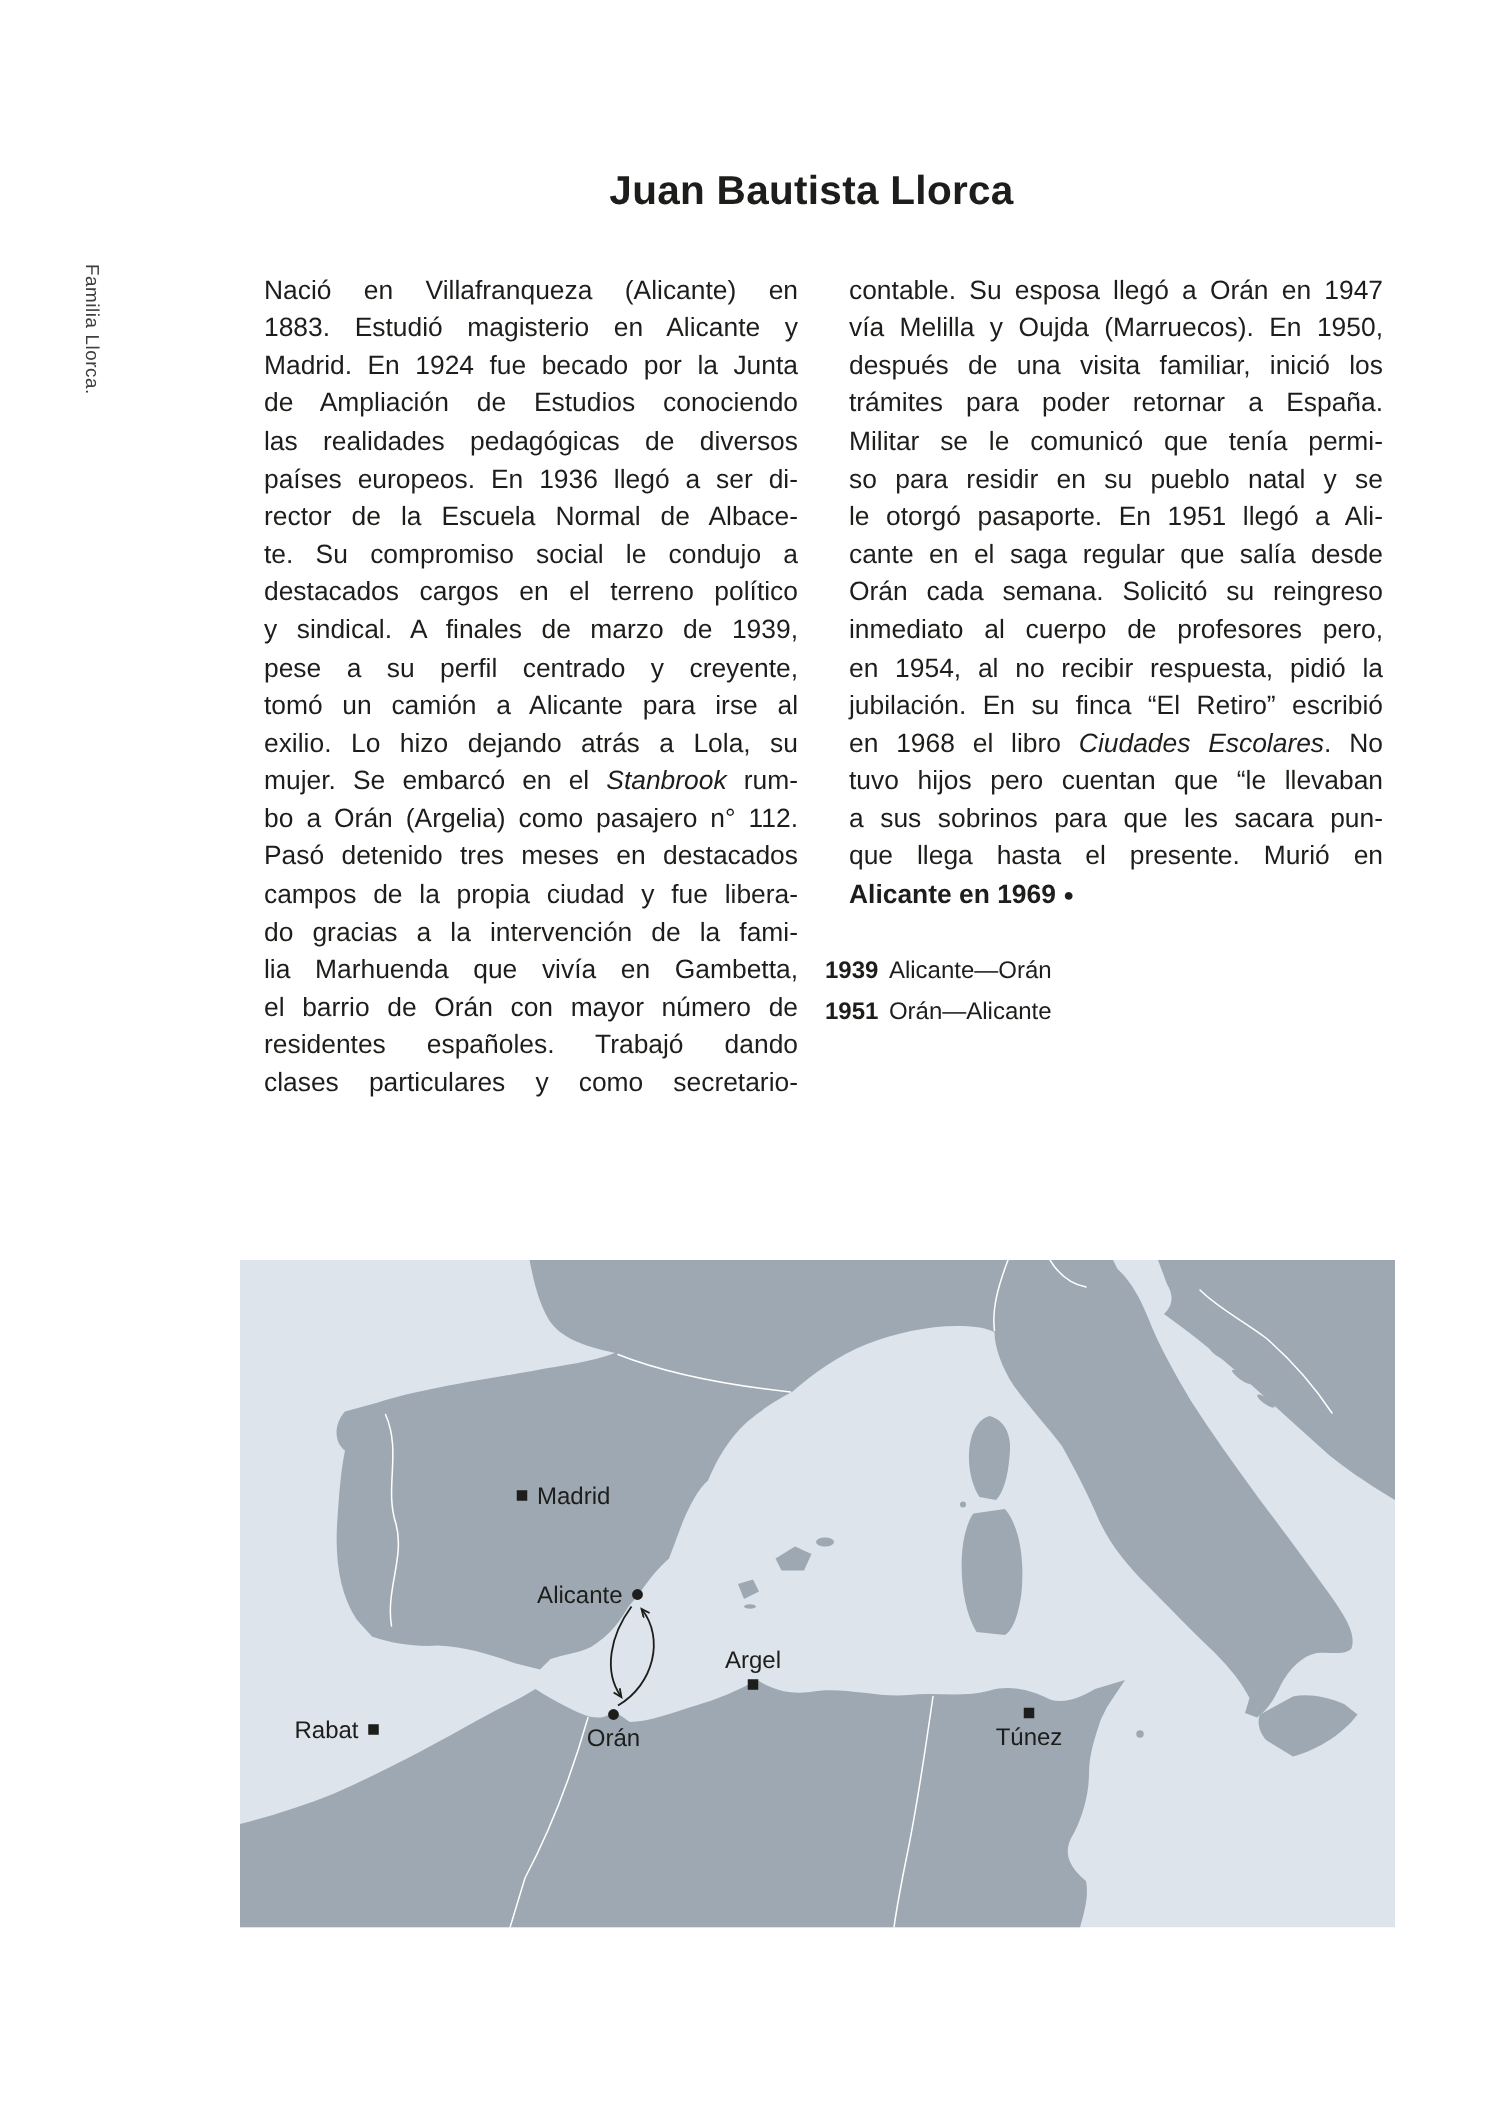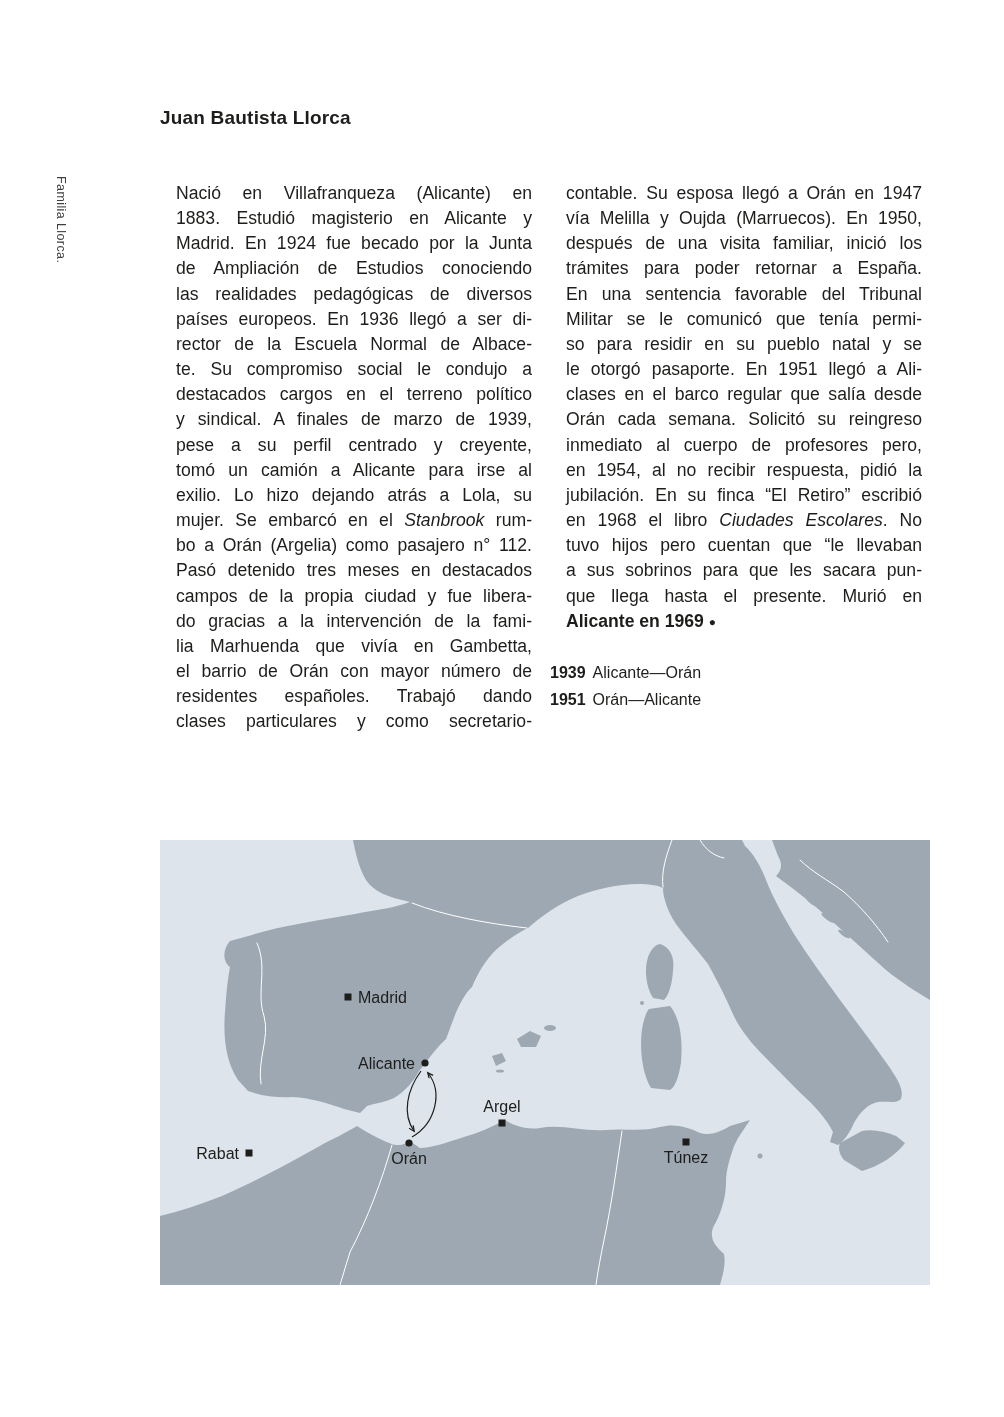--- a/index.html
+++ b/index.html
@@ -8,21 +8,21 @@
     font-family:"Liberation Sans",sans-serif;color:#1d1d1b;
     -webkit-font-smoothing:antialiased;
   }
   .sidebar-caption{
     position:absolute;left:54px;top:176px;
     writing-mode:vertical-rl;
     font-size:12.5px;letter-spacing:.4px;color:#3f3f3f;
   }
   .page-title{
     position:absolute;left:160px;top:94px;width:762px;
-    text-align:left;font-weight:bold;font-size:19px;letter-spacing:.2px;
+    text-align:center;font-weight:bold;font-size:27px;letter-spacing:.2px;
   }
   .cols{position:absolute;left:160px;top:181px;display:flex;gap:18px;}
   .col{width:372px;font-size:17.6px;line-height:25.15px;}
   .tline{text-align:justify;text-align-last:justify;margin-left:16px;}
   .tline.lastline{text-align-last:left;font-weight:bold;}
   .it{font-style:italic;}
   .enddot{font-size:12px;vertical-align:1.5px;}
   .trips{margin-top:25px;font-size:16px;line-height:27px;}
   .trip-row{white-space:nowrap;}
   .trip-year{font-weight:bold;margin-right:7px;}
@@ -61,25 +61,24 @@
       <div class="tline">el barrio de Orán con mayor número de</div>
       <div class="tline">residentes españoles. Trabajó dando</div>
       <div class="tline">clases particulares y como secretario-</div>
     </div>
   <div class="col">
 
   <div class="tline">contable. Su esposa llegó a Orán en 1947</div>
       <div class="tline">vía Melilla y Oujda (Marruecos). En 1950,</div>
       <div class="tline">después de una visita familiar, inició los</div>
       <div class="tline">trámites para poder retornar a España.</div>
-      <div class="tline">En una sentencia favorable del Tribunal</div>
       <div class="tline">Militar se le comunicó que tenía permi-</div>
       <div class="tline">so para residir en su pueblo natal y se</div>
       <div class="tline">le otorgó pasaporte. En 1951 llegó a Ali-</div>
-      <div class="tline">clases en el barco regular que salía desde</div>
+      <div class="tline">cante en el saga regular que salía desde</div>
       <div class="tline">Orán cada semana. Solicitó su reingreso</div>
       <div class="tline">inmediato al cuerpo de profesores pero,</div>
       <div class="tline">en 1954, al no recibir respuesta, pidió la</div>
       <div class="tline">jubilación. En su finca “El Retiro” escribió</div>
       <div class="tline">en 1968 el libro <span class="it">Ciudades Escolares</span>. No</div>
       <div class="tline">tuvo hijos pero cuentan que “le llevaban</div>
       <div class="tline">a sus sobrinos para que les sacara pun-</div>
       <div class="tline">que llega hasta el presente. Murió en</div>
       <div class="tline lastline">Alicante en 1969 <span class="enddot">●</span></div>
       <div class="trips">

